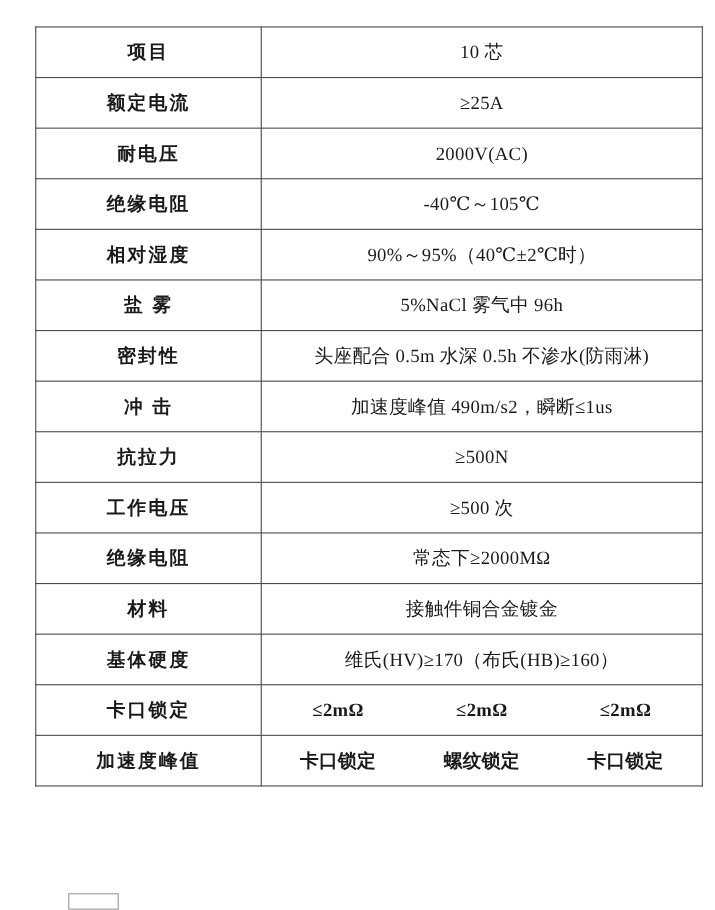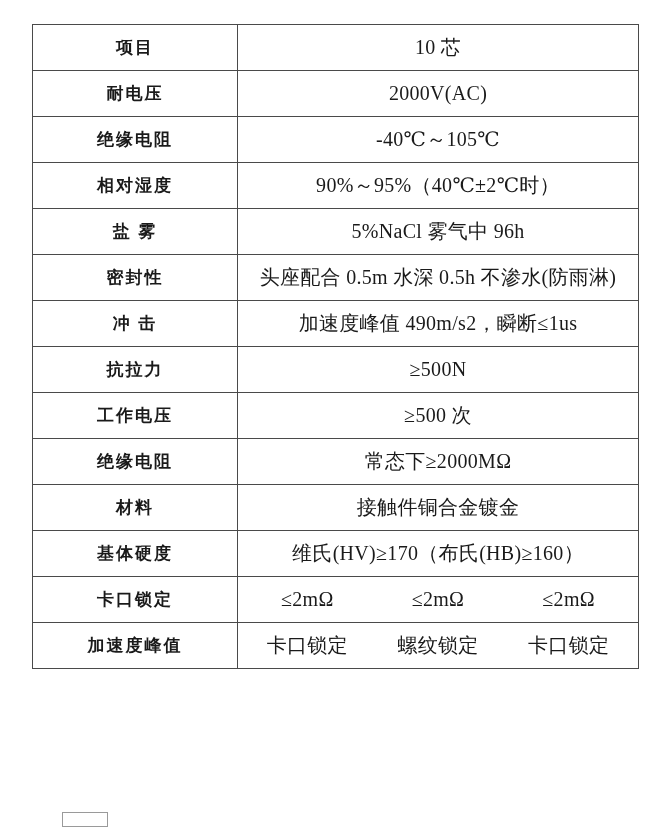--- a/index.html
+++ b/index.html
@@ -43,31 +43,32 @@
   .spec-table td.label {
     width: 196px;
     font-weight: bold;
     font-family: "Liberation Sans", "DejaVu Sans", sans-serif;
     font-size: 17px;
     letter-spacing: 2px;
   }
   .spec-table td.value {
     width: 392px;
     font-family: "Liberation Serif", "DejaVu Serif", serif;
-    font-size: 20px;
+    font-size: 17px;
     letter-spacing: 0.3px;
   }
   .spec-table td.value .multi {
     display: flex;
     justify-content: space-around;
     align-items: center;
     width: 100%;
   }
   .spec-table td.value .multi span {
     display: inline-block;
+    font-weight: bold;
   }
   .corner-mark {
     position: absolute;
     left: 62px;
     top: 812px;
     width: 44px;
     height: 13px;
     border: 1px solid #9a9a9a;
     background: #ffffff;
   }
@@ -78,20 +79,24 @@
 <div class="page">
 
   <table class="spec-table">
     <tbody>
 
       <tr>
         <td class="label">项目</td>
         <td class="value">10 芯</td>
       </tr>
 
+      <tr>
+        <td class="label">额定电流</td>
+        <td class="value">≥25A</td>
+      </tr>
 
 
       <tr>
         <td class="label">耐电压</td>
         <td class="value">2000V(AC)</td>
       </tr>
 
       <tr>
         <td class="label">绝缘电阻</td>
         <td class="value">-40℃～105℃</td>

